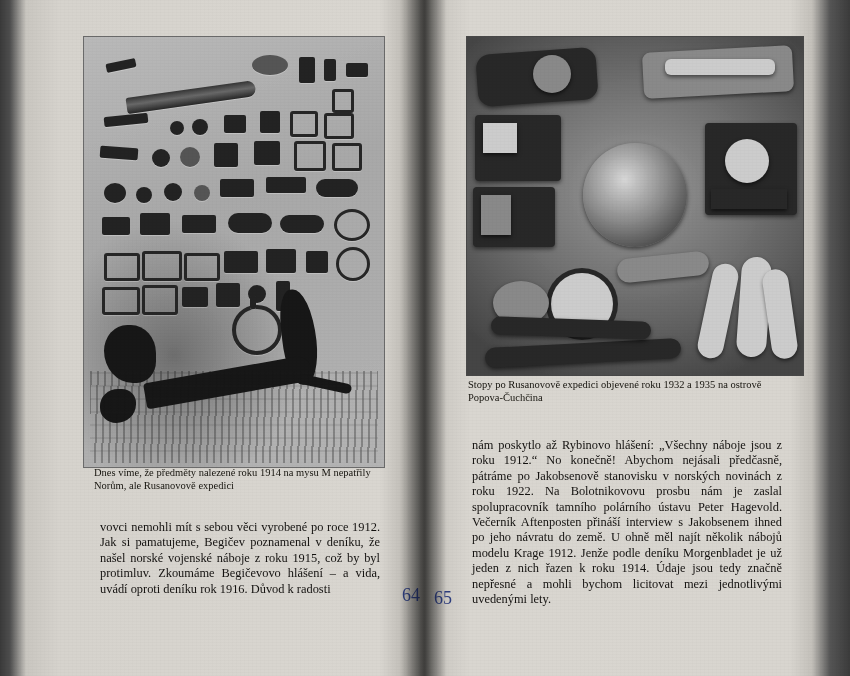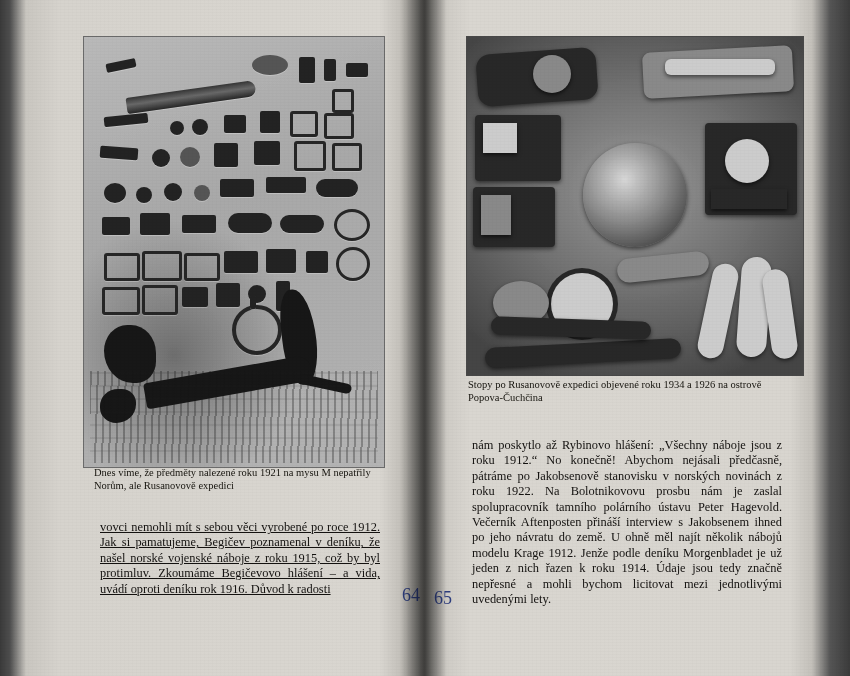--- a/index.html
+++ b/index.html
@@ -154,21 +154,21 @@
   .body-text {
     position: absolute;
     font-family: "Liberation Serif", serif;
     font-size: 12.4px;
     line-height: 15.4px;
     color: #141210;
     text-align: justify;
     text-justify: inter-word;
     hyphens: manual;
   }
-  #text-left { left: 70px; top: 516px; width: 288px; text-decoration: underline; }
+  #text-left { left: 70px; top: 516px; width: 288px; }
   #text-right { left: 20px; top: 434px; width: 318px; }
   .body-text p { margin: 4px; }
   .body-text p.indent { text-indent: 14px; }
 
   .folio {
     position: absolute;
     font-family: "Liberation Serif", serif;
     font-size: 18px;
     color: #2e3e7e;
     font-weight: 400;
@@ -246,21 +246,21 @@
 
       <div class="ink-blob" style="left:198px; top:252px; width:34px; height:96px; border-radius:40% 60% 48% 52%; transform:rotate(-6deg);"></div>
       <div class="ink-blob" style="left:20px; top:288px; width:52px; height:58px; border-radius:48% 52% 40% 60%;"></div>
       <div class="ink-blob" style="left:60px; top:332px; width:168px; height:26px; border-radius:12px 40px 40px 12px; transform:rotate(-10deg);"></div>
       <div class="ink-blob" style="left:16px; top:352px; width:36px; height:34px; border-radius:50% 40% 55% 45%;"></div>
       <div class="ink-blob" style="left:214px; top:342px; width:54px; height:10px; border-radius:6px; transform:rotate(12deg);"></div>
 
       <div class="handwriting"></div>
     </div>
 
-    <div class="caption" id="cap-left">Dnes víme, že předměty nalezené roku 1921 na mysu M nepatřily Norům, ale Rusanovově expedici</div>
+    <div class="caption" id="cap-left">Dnes víme, že předměty nalezené roku 1914 na mysu M nepatřily Norům, ale Rusanovově expedici</div>
 
     <div class="body-text" id="text-left">
       <p>vovci nemohli mít s sebou věci vyrobené po roce 1912. Jak si pamatujeme, Begičev poznamenal v deníku, že našel norské vojenské náboje z roku 1915, což by byl protimluv. Zkoumáme Begičevovo hlášení – a vida, uvádí oproti deníku rok 1916. Důvod k radosti</p>
     </div>
 
     <div class="folio" id="folio-left">64</div>
   </div>
 
   <div class="page page-right">
 
@@ -289,21 +289,21 @@
 
       <div class="art pale" style="left:238px; top:226px; width:26px; height:96px; border-radius:13px; transform:rotate(12deg);"></div>
       <div class="art pale" style="left:272px; top:220px; width:30px; height:100px; border-radius:15px; transform:rotate(4deg);"></div>
       <div class="art pale" style="left:300px; top:232px; width:26px; height:90px; border-radius:13px; transform:rotate(-8deg);"></div>
 
       <div class="art" style="left:18px; top:306px; width:196px; height:20px; border-radius:10px; transform:rotate(-3deg);"></div>
       <div class="art" style="left:24px; top:282px; width:160px; height:18px; border-radius:9px; transform:rotate(2deg);"></div>
       <div class="art mid" style="left:150px; top:218px; width:92px; height:24px; border-radius:12px; transform:rotate(-6deg);"></div>
     </div>
 
-    <div class="caption" id="cap-right">Stopy po Rusanovově expedici objevené roku 1934 a 1926 na ostrově Popova-Čuchčina</div>
+    <div class="caption" id="cap-right">Stopy po Rusanovově expedici objevené roku 1932 a 1935 na ostrově Popova-Čuchčina</div>
 
     <div class="body-text" id="text-right">
       <p>nám poskytlo až Rybinovo hlášení: „Všechny náboje jsou z roku 1912.“ No konečně! Abychom nejásali předčasně, pátráme po Jakobsenově stanovisku v norských novinách z roku 1922. Na Bolotnikovovu prosbu nám je zaslal spolupracovník tamního polárního ústavu Peter Hagevold. Večerník Aftenposten přináší interview s Jakobsenem ihned po jeho návratu do země. U ohně měl najít několik nábojů modelu Krage 1912. Jenže podle deníku Morgenbladet je už jeden z nich řazen k roku 1914. Údaje jsou tedy značně nepřesné a mohli bychom licitovat mezi jednotlivými uvedenými lety.</p>
     </div>
 
   </div>
 
   <div class="folio" id="folio-right">65</div>
 
   <div class="gutter-shadow"></div>

